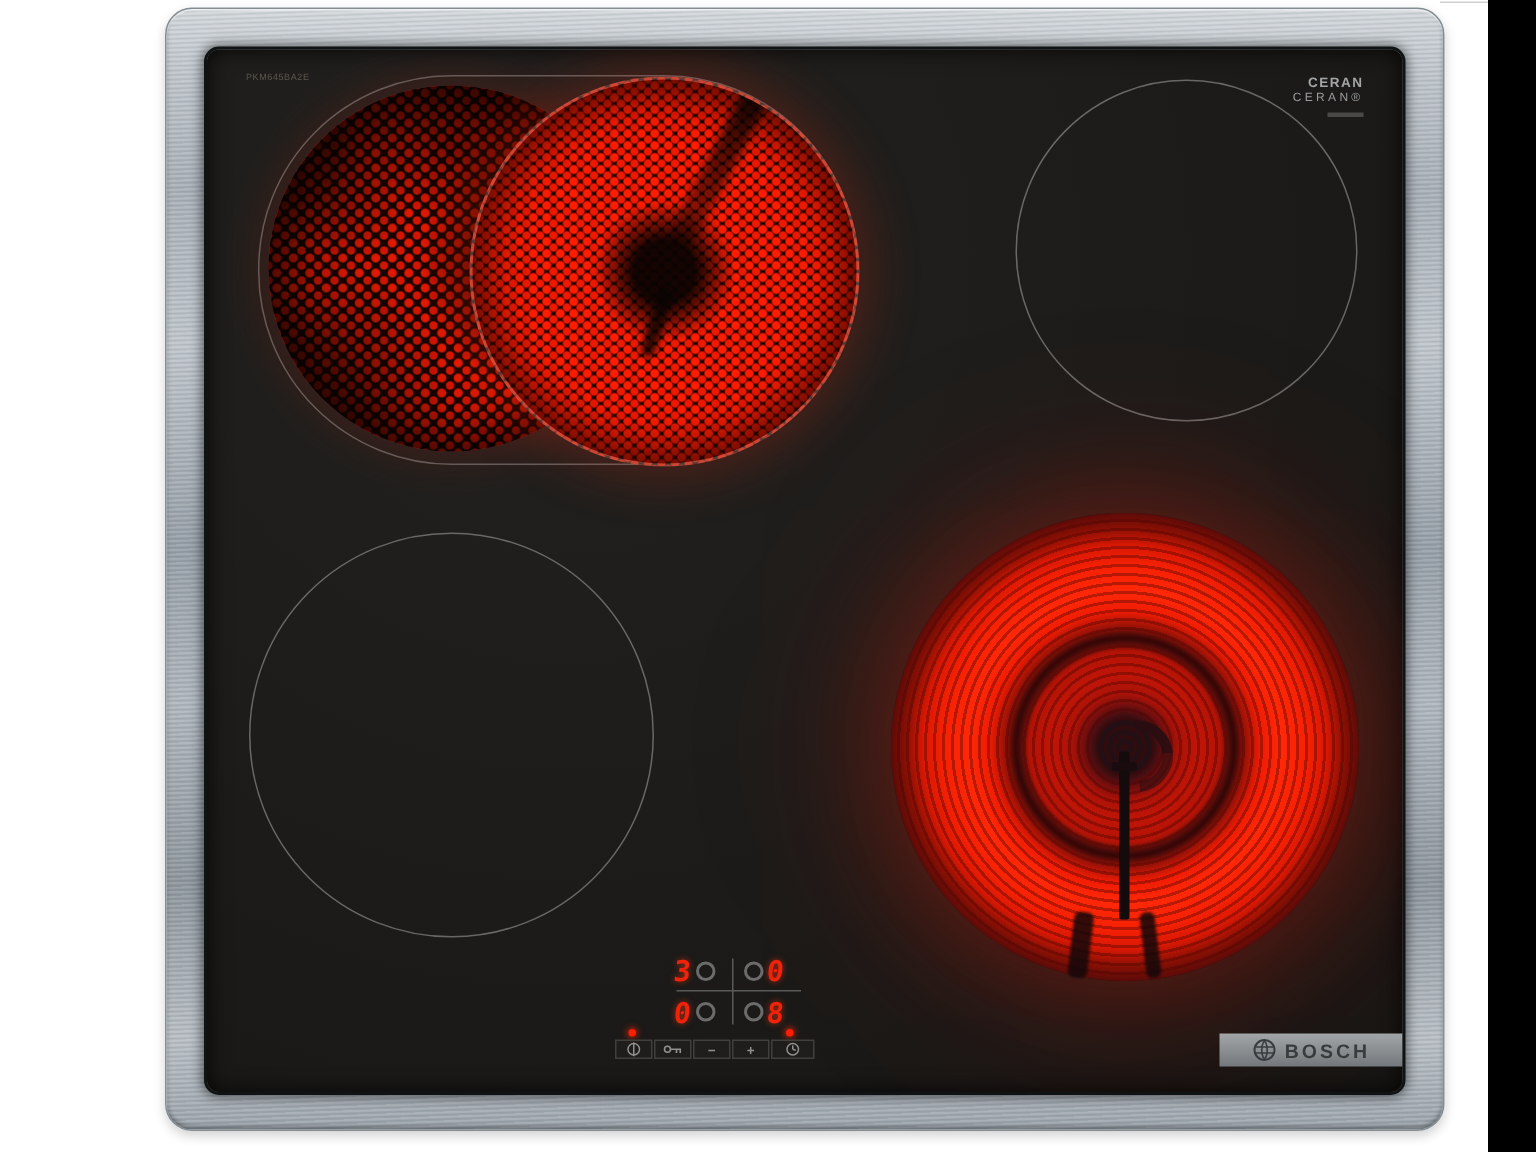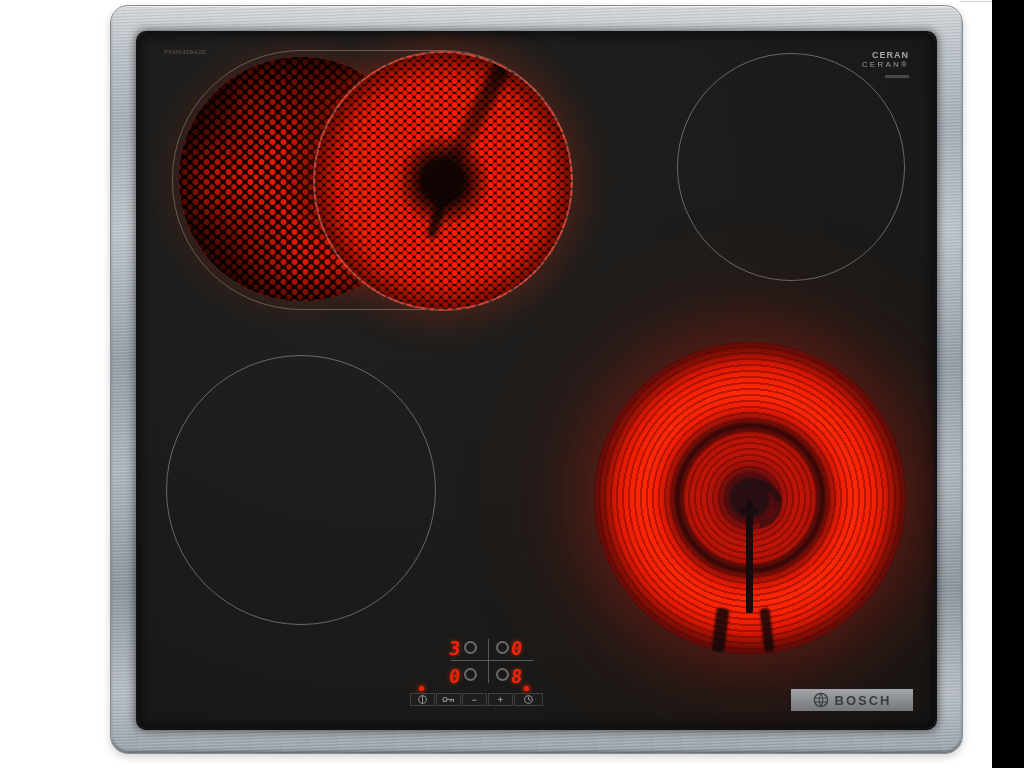--- a/index.html
+++ b/index.html
@@ -114,21 +114,21 @@
 
   
   #touchrow{left:272px;top:660px;height:13px;display:flex;}
   .tcell{box-sizing:border-box;border:1px solid #3f3f3f;height:13px;margin-right:1px;
     display:flex;align-items:center;justify-content:center;color:#909090;
     font:bold 9px "Liberation Sans",sans-serif;background:rgba(255,255,255,.02);}
   .w24{width:25px;} .w28{width:29px;}
   .tcell svg{display:block;}
 
   
-  #bosch-band{left:653px;top:656px;width:122px;height:22px;
+  #bosch-band{left:675px;top:656px;width:122px;height:22px;
     background:linear-gradient(180deg,#a2a6a9 0%, #8d9194 45%, #74787c 100%);
     display:flex;align-items:center;justify-content:center;gap:6px;}
   #bosch-band .wordmark{font:bold 13px "Liberation Sans",sans-serif;color:#383c3f;letter-spacing:2px;}
 </style>
 </head>
 <body>
 
 <div id="page">
 
   <div id="frame" class="abs">

